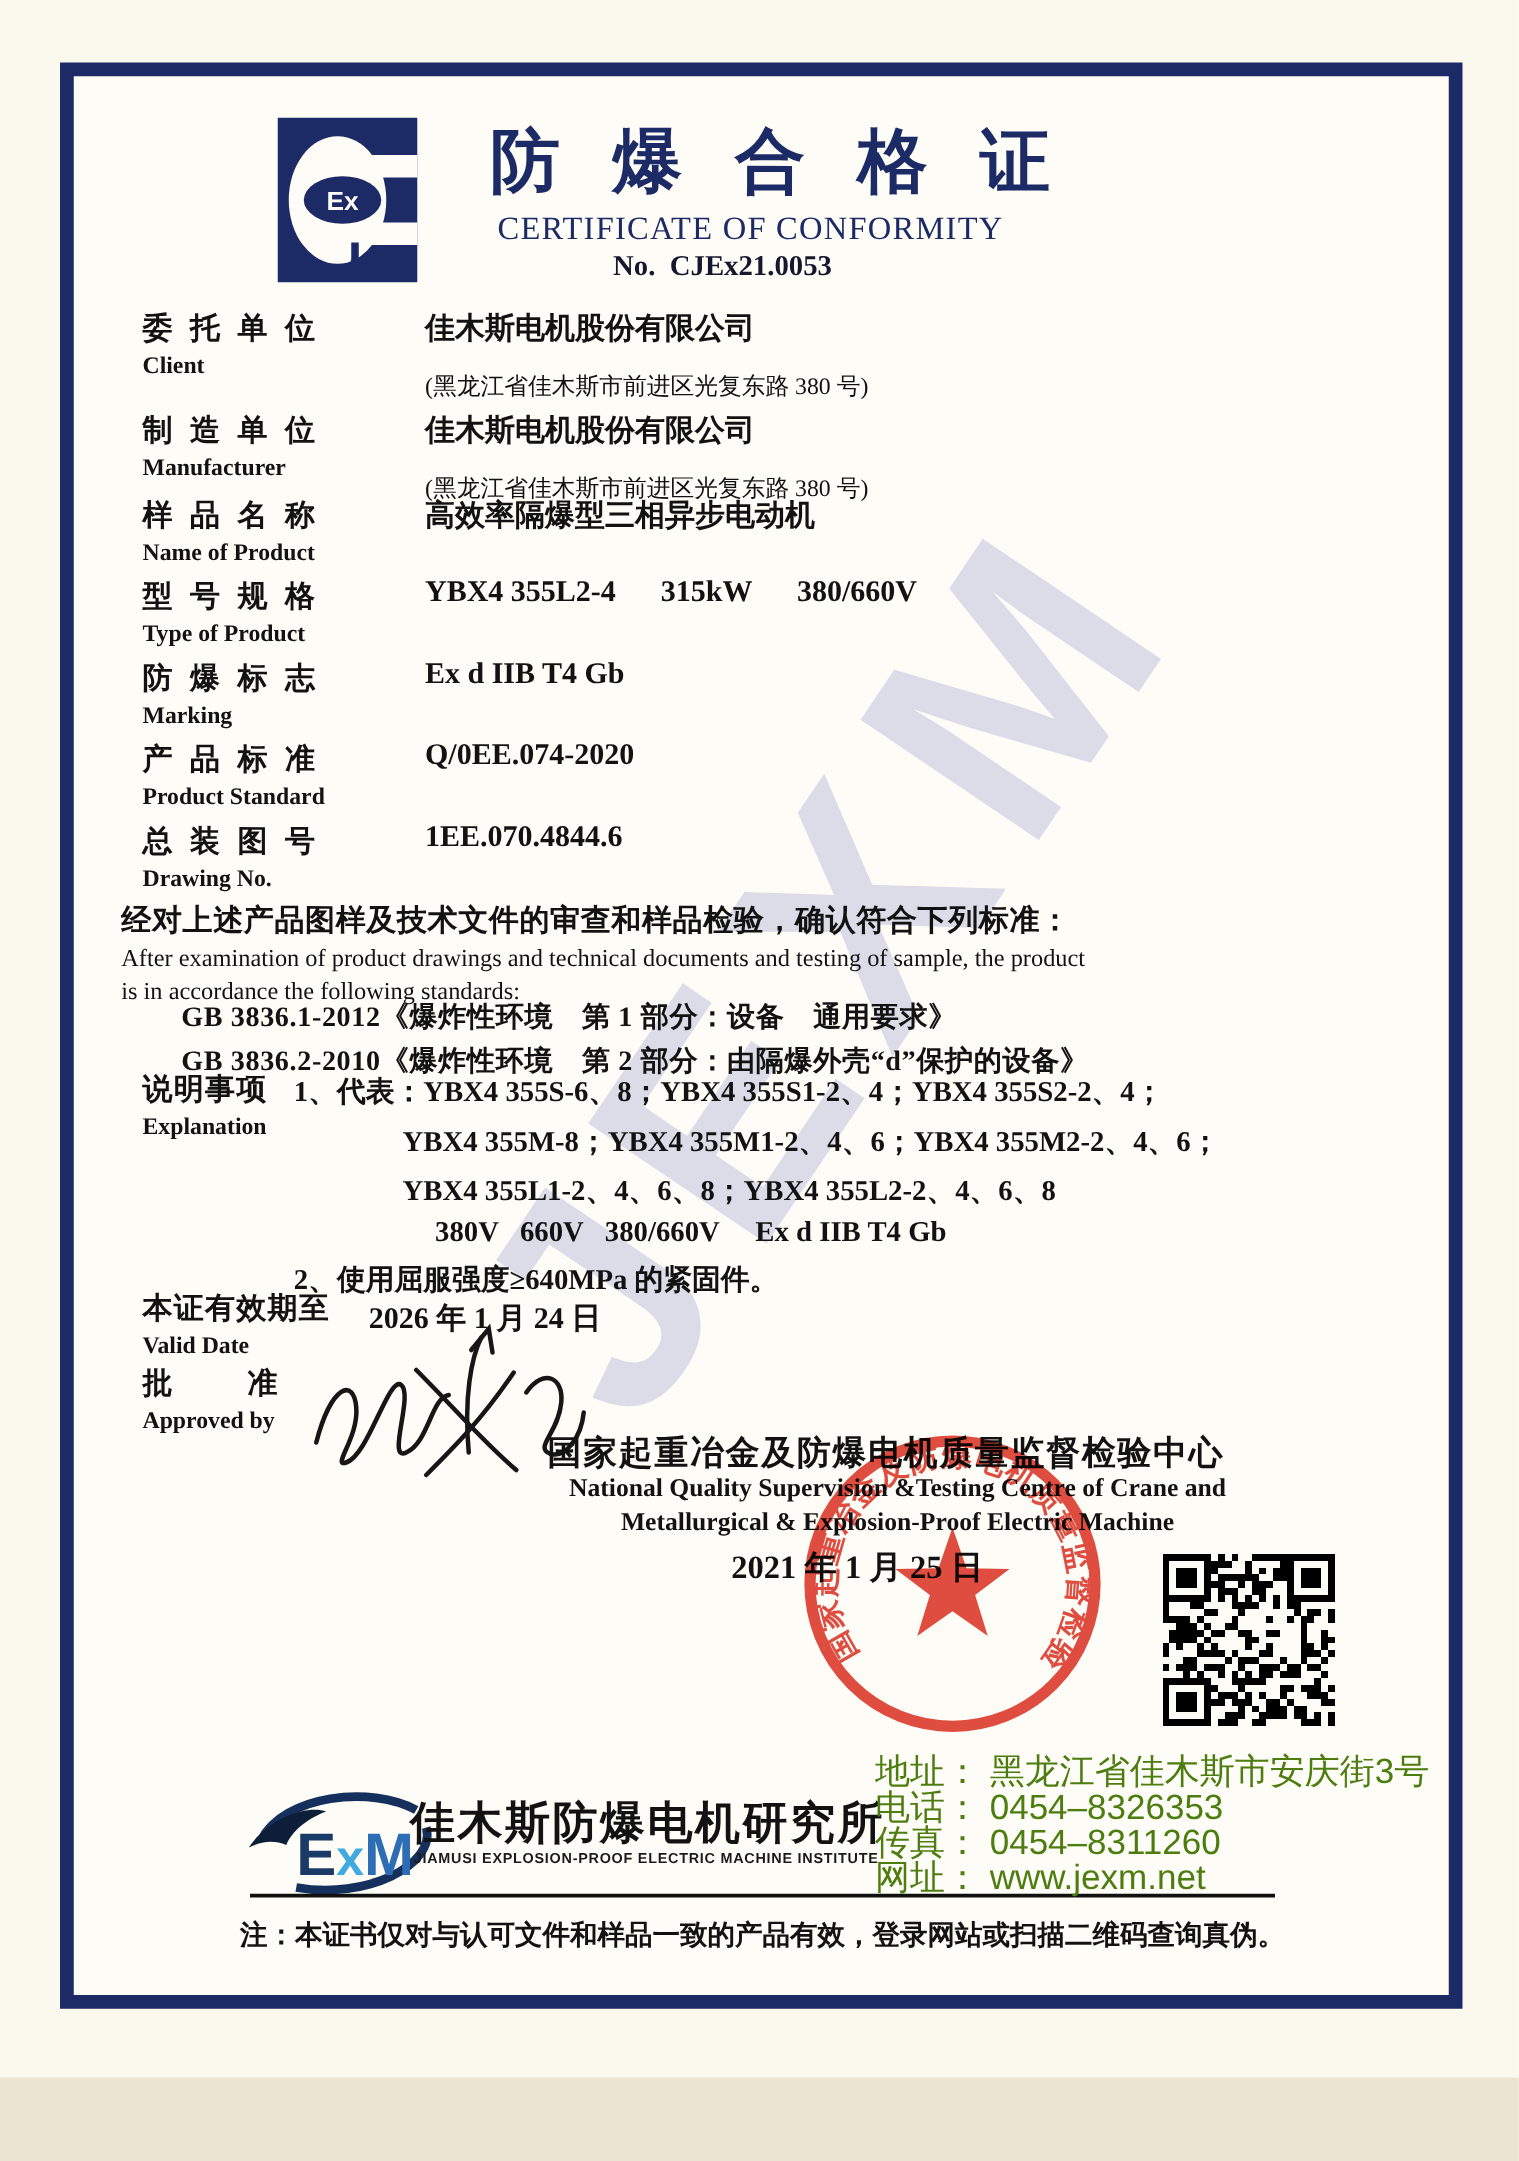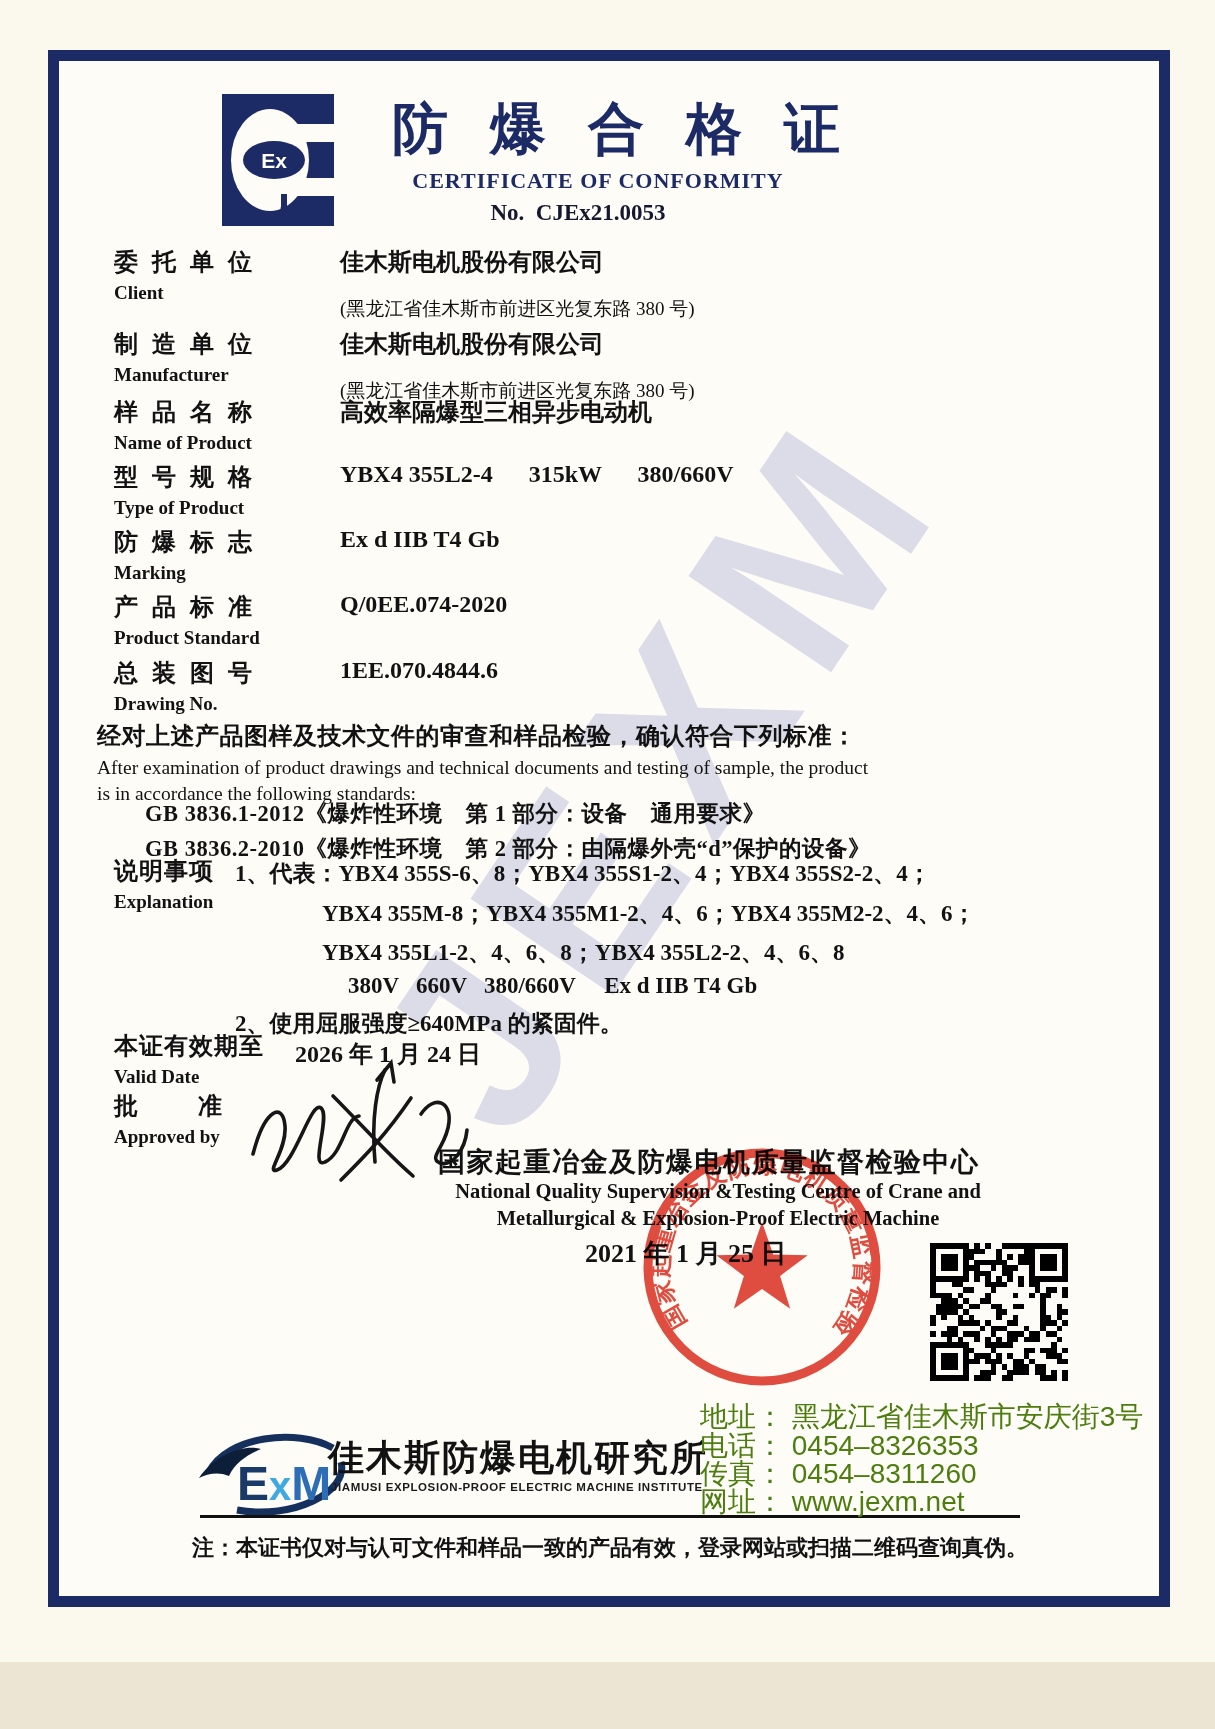--- a/index.html
+++ b/index.html
@@ -28,21 +28,21 @@
   }
   .z2{z-index:2;}
   
   .hlogo{left:222px;top:94px;width:112px;height:132px;}
   .title-cn{
     left:392px;top:92px;width:420px;white-space:nowrap;
     font-size:56px;font-weight:bold;color:#1c2a66;letter-spacing:14px;
   }
   .title-en{
     left:398px;top:168px;width:400px;text-align:center;
-    font-size:22px;font-weight:bold;color:#1c2a66;letter-spacing:1px;white-space:nowrap;
+    font-size:26px;font-weight:normal;color:#1c2a66;letter-spacing:1px;white-space:nowrap;
   }
   .cert-no{
     left:398px;top:200px;width:360px;text-align:center;
     font-size:23px;font-weight:bold;color:#15172e;white-space:pre;font-family:Liberation Serif, serif;
   }
   
   .flabel-cn{font-size:24px;font-weight:bold;letter-spacing:4px;white-space:nowrap;}
   .flabel-en{font-size:19px;font-weight:bold;white-space:nowrap;margin-top:4px;}
   .fvalue{font-size:24px;font-weight:bold;white-space:pre;}
   .fsub{font-size:19px;margin-top:18px;white-space:pre;}

